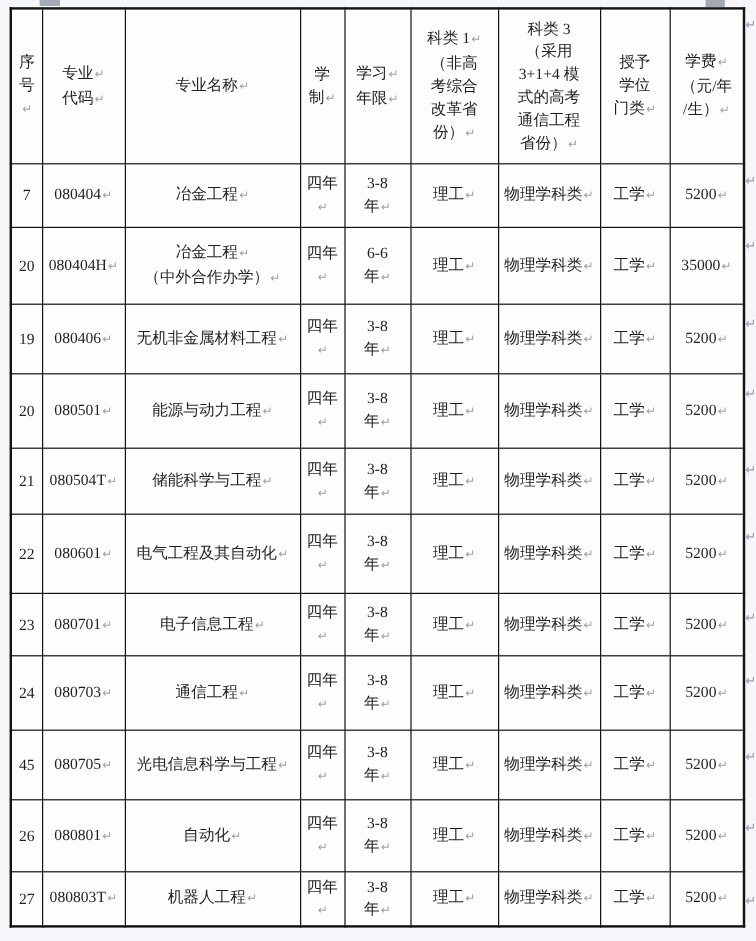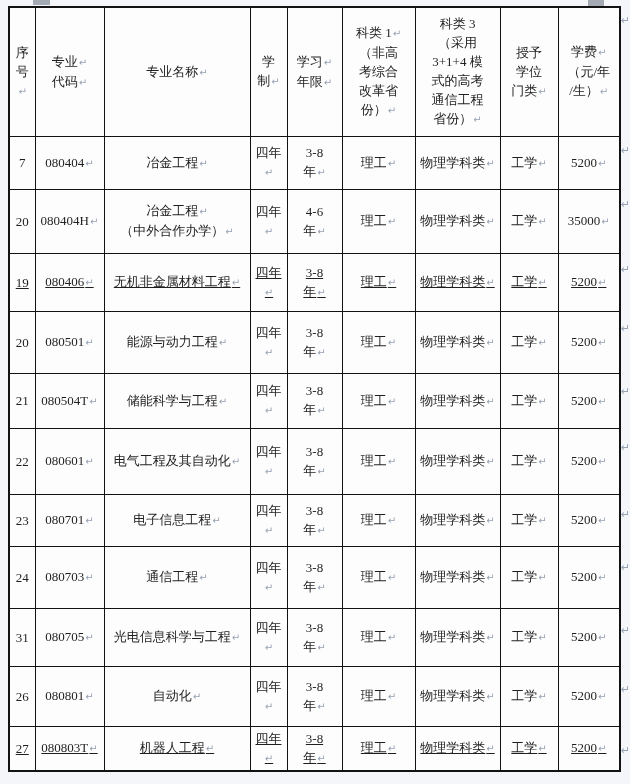--- a/index.html
+++ b/index.html
@@ -170,37 +170,37 @@
             <span class="cline">080404H<span class="mark">↵</span></span>
           </td>
           <td class="c-name">
             <span class="cline">冶金工程<span class="mark">↵</span></span>
             <span class="cline">（中外合作办学）<span class="mark">↵</span></span>
           </td>
           <td class="c-dur">
             <span class="cline">四年<span class="mark">↵</span></span>
           </td>
           <td class="c-years">
-            <span class="cline">4-6</span>
+            <span class="cline">6-6</span>
             <span class="cline">年<span class="mark">↵</span></span>
           </td>
           <td class="c-s1">
             <span class="cline">理工<span class="mark">↵</span></span>
           </td>
           <td class="c-s2">
             <span class="cline">物理学科类<span class="mark">↵</span></span>
           </td>
           <td class="c-deg">
             <span class="cline">工学<span class="mark">↵</span></span>
           </td>
           <td class="c-fee">
             <span class="cline">35000<span class="mark">↵</span></span>
           </td>
         </tr>
-        <tr style="height: 58px; text-decoration: underline;">
+        <tr style="height: 58px;">
           <td class="c-num">
             <span class="cline">19</span>
           </td>
           <td class="c-code">
             <span class="cline">080406<span class="mark">↵</span></span>
           </td>
           <td class="c-name">
             <span class="cline">无机非金属材料工程<span class="mark">↵</span></span>
           </td>
           <td class="c-dur">
@@ -368,21 +368,21 @@
           </td>
           <td class="c-deg">
             <span class="cline">工学<span class="mark">↵</span></span>
           </td>
           <td class="c-fee">
             <span class="cline">5200<span class="mark">↵</span></span>
           </td>
         </tr>
         <tr style="height: 58px;">
           <td class="c-num">
-            <span class="cline">31</span>
+            <span class="cline">45</span>
           </td>
           <td class="c-code">
             <span class="cline">080705<span class="mark">↵</span></span>
           </td>
           <td class="c-name">
             <span class="cline">光电信息科学与工程<span class="mark">↵</span></span>
           </td>
           <td class="c-dur">
             <span class="cline">四年<span class="mark">↵</span></span>
           </td>
@@ -426,21 +426,21 @@
           <td class="c-s2">
             <span class="cline">物理学科类<span class="mark">↵</span></span>
           </td>
           <td class="c-deg">
             <span class="cline">工学<span class="mark">↵</span></span>
           </td>
           <td class="c-fee">
             <span class="cline">5200<span class="mark">↵</span></span>
           </td>
         </tr>
-        <tr style="height: 41px; text-decoration: underline;">
+        <tr style="height: 41px;">
           <td class="c-num">
             <span class="cline">27</span>
           </td>
           <td class="c-code">
             <span class="cline">080803T<span class="mark">↵</span></span>
           </td>
           <td class="c-name">
             <span class="cline">机器人工程<span class="mark">↵</span></span>
           </td>
           <td class="c-dur">

